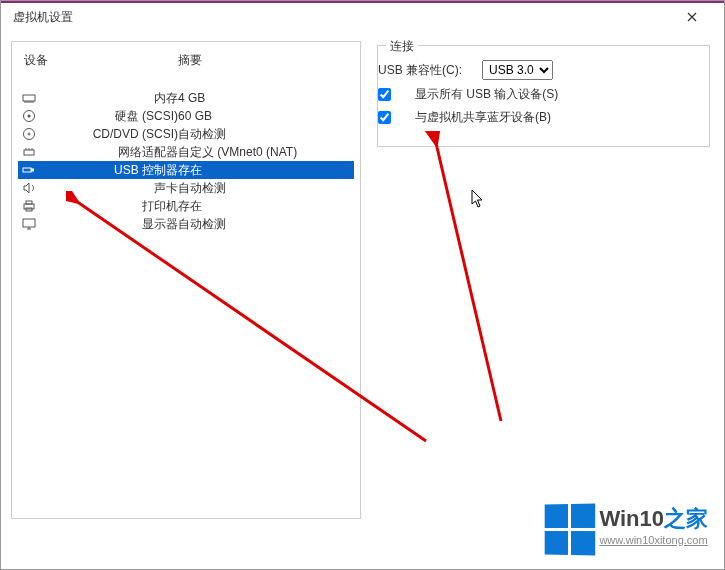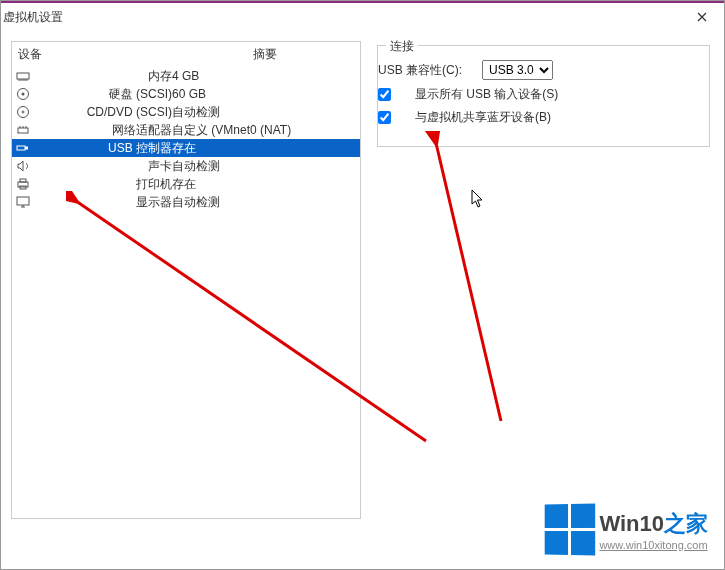--- a/index.html
+++ b/index.html
@@ -1,44 +1,44 @@
 <!DOCTYPE html>
 <html><head>
 <meta charset="utf-8">
 <style>
   * { box-sizing: border-box; }
   html, body { margin: 0; padding: 0; font-family: "Microsoft YaHei", "Segoe UI", sans-serif; font-size: 12px; color: #333; }
   .window { width: 725px; height: 570px; background: #fff; border: 1px solid #999; position: relative; overflow: hidden; }
-  .titlebar { height: 30px; background: #fff; border-top: 2px solid #8e2a7e; display: flex; align-items: center; padding: 0 2px; }
+  .titlebar { height: 30px; background: #fff; border-top: 2px solid #8e2a7e; display: flex; align-items: center; padding: 0 12px; }
   .titlebar .title { flex: 1; font-size: 12px; }
   .titlebar .close { width: 40px; height: 28px; display: flex; align-items: center; justify-content: center; cursor: pointer; }
   .titlebar .close svg { width: 10px; height: 10px; }
   .tabs { display: flex; border-bottom: 1px solid #ccc; margin: 3px 10px 0 10px; }
   .tab { padding: 5px 14px; border: 1px solid transparent; border-bottom: none; cursor: pointer; position: relative; top: 1px; background: #fff; }
   .tab.active { border-color: #ccc; border-bottom: 1px solid #fff; }
   .body { display: flex; padding: 10px; gap: 12px; height: calc(100% - 70px); }
-  .left { width: 350px; border: 1px solid #ccc; display: flex; flex-direction: column; }
+  .left { width: 350px; border: 1px solid #ccc; padding: 6px; display: flex; flex-direction: column; gap: 16px; }
   .right { flex: 1; padding: 4px; }
   .fieldset { border: 1px solid #ccc; padding: 8px 12px 14px 0; position: relative; }
   .fieldset .legend { position: absolute; top: -8px; left: 8px; background: #fff; padding: 0 4px; font-size: 12px; }
   .header-row { display: flex; padding: 4px 2px; font-size: 12px; color: #333; }
   .header-row .col1 { width: 158px; padding-left: 4px; }
-  .header-row .col2 { flex: 1; text-align: center; }
+  .header-row .col2 { flex: 1; }
   .dev-list { flex: 1; overflow: hidden; }
   .dev-row { display: flex; align-items: center; height: 18px; padding: 0 2px; cursor: pointer; }
   .dev-row.selected { background: #0a64c8; color: #fff; }
   .dev-row .iconcell { width: 18px; display: flex; align-items: center; justify-content: center; }
   .dev-row .namecell { width: 140px; white-space: nowrap; overflow: hidden; text-align: right; }
   .dev-row .summcell { flex: 1; white-space: nowrap; overflow: hidden; }
   .dev-row .iconcell svg { width: 14px; height: 14px; }
   .right .row { display: flex; align-items: center; margin: 6px 0; gap: 20px; }
   .right label { font-size: 12px; }
   select { font-size: 12px; padding: 1px 2px; }
   input[type="checkbox"] { margin: 0 4px 0 0; }
-  .watermark { position: absolute; right: 16px; bottom: 14px; display: flex; align-items: center; gap: 4px; }
+  .watermark { position: absolute; right: 16px; bottom: 14px; display: flex; align-items: flex-start; gap: 4px; }
   .winlogo { display: grid; grid-template-columns: 24px 24px; grid-template-rows: 24px 24px; gap: 3px; transform: perspective(200px) rotateY(-8deg); }
   .winlogo div { background: #0a78d4; }
   .wm-text .big { font-size: 22px; font-weight: bold; color: #444; }
   .wm-text .big .accent { color: #0a78d4; }
   .wm-text .url { font-size: 11px; color: #888; text-decoration: underline; }
   .arrow-overlay { position: absolute; pointer-events: none; }
   .cursor { position: absolute; left: 470px; top: 188px; pointer-events: none; }
   .cursor svg { width: 14px; height: 20px; }
 </style>
 </head>

